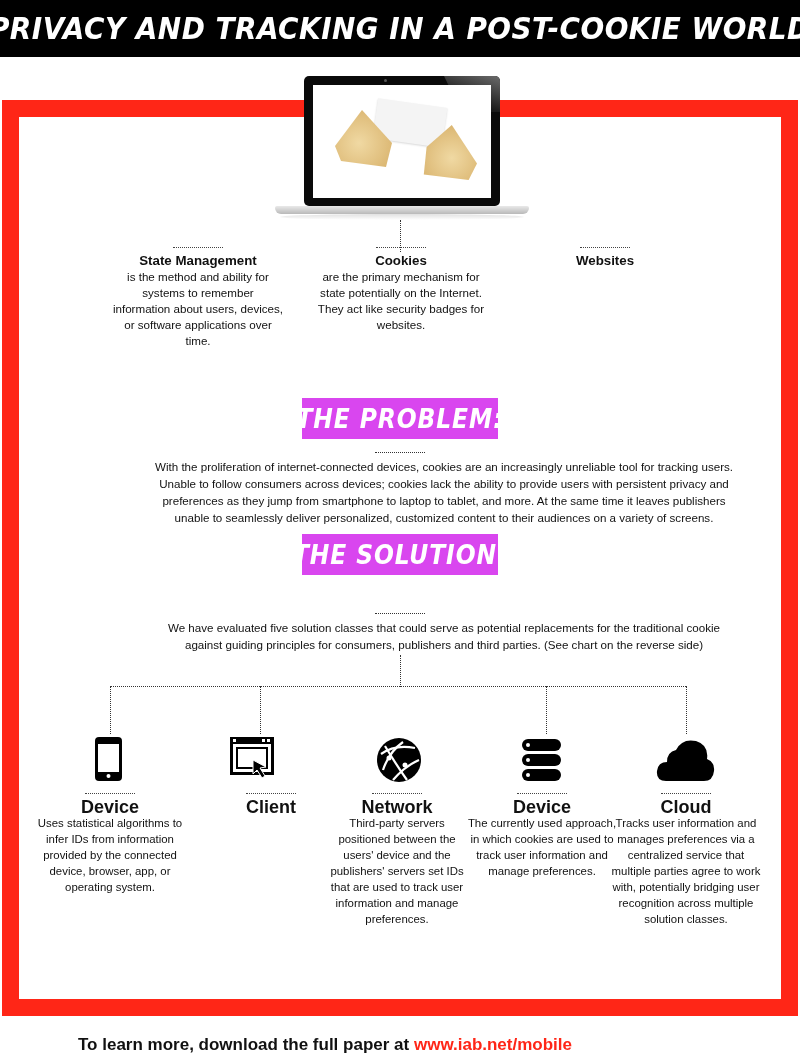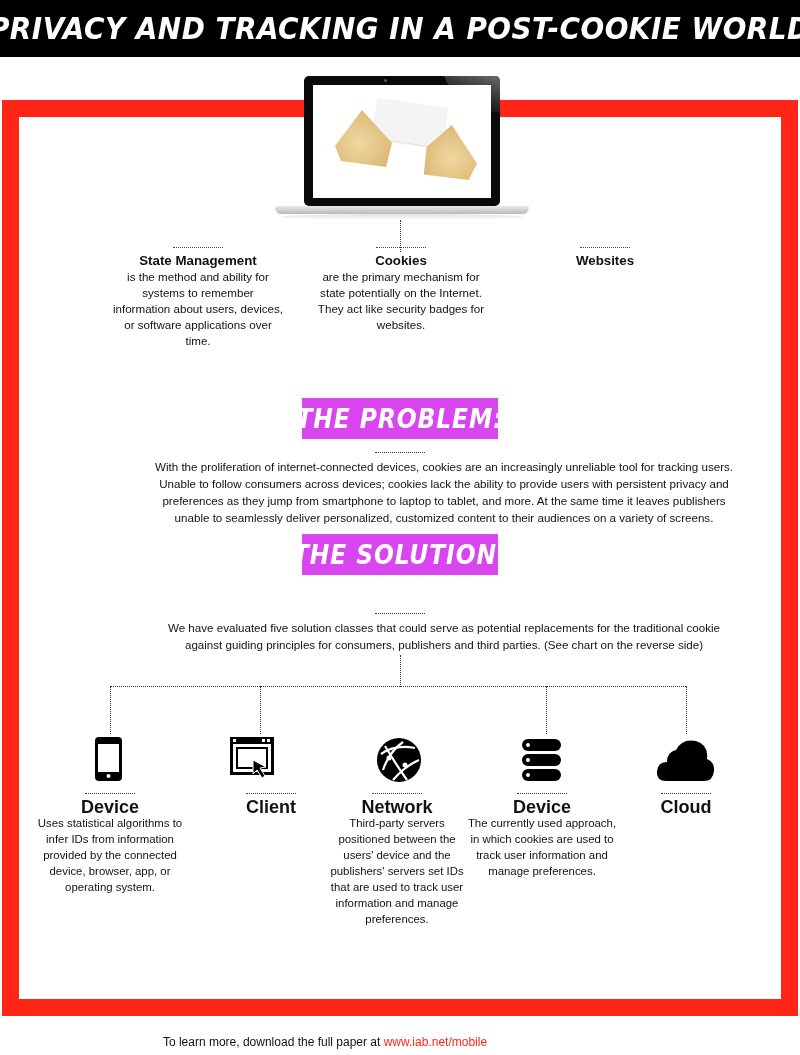--- a/index.html
+++ b/index.html
@@ -79,21 +79,21 @@
   .para {
     position: absolute; left: 105px; width: 590px; text-align: center; font-size: 11.6px; line-height: 17px; color: #111; margin-left: 44px;
   }
 
   .sol { position: absolute; width: 150px; text-align: center; font-size: 11.4px; line-height: 16px; }
   .sol h3 { font-size: 18px; font-weight: bold; line-height: 16px; }
   .sol-icon { position: absolute; }
 
   .footer {
     position: absolute; left: 0; top: 1035px; width: 650px; text-align: center;
-    font-size: 12px; font-weight: normal; color: #111;
+    font-size: 17px; font-weight: bold; color: #111;
   }
   .footer .link { color: #ff2617; }
 </style>
 </head>
 <body>
 
 <div class="title-bar">
   <h1>PRIVACY AND TRACKING IN A POST-COOKIE WORLD</h1>
 </div>
 
@@ -199,17 +199,18 @@
   <p>Third-party servers positioned between the users' device and the publishers' servers set IDs that are used to track user information and manage preferences.</p>
 </div>
 <div class="sol" style="left:467px; top:793px;">
   <span class="mini-dash"></span>
   <h3>Device</h3>
   <p>The currently used approach, in which cookies are used to track user information and manage preferences.</p>
 </div>
 <div class="sol" style="left:611px; top:793px; width:150px;">
   <span class="mini-dash"></span>
   <h3>Cloud</h3>
+  <p>Tracks user information and manages preferences via a centralized service that multiple parties agree to work with, potentially bridging user recognition across multiple solution classes.</p>
 </div>
 
 <div class="footer">
   <span>To learn more, download the full paper at </span><span class="link">www.iab.net/mobile</span>
 </div>
 
 </body></html>

